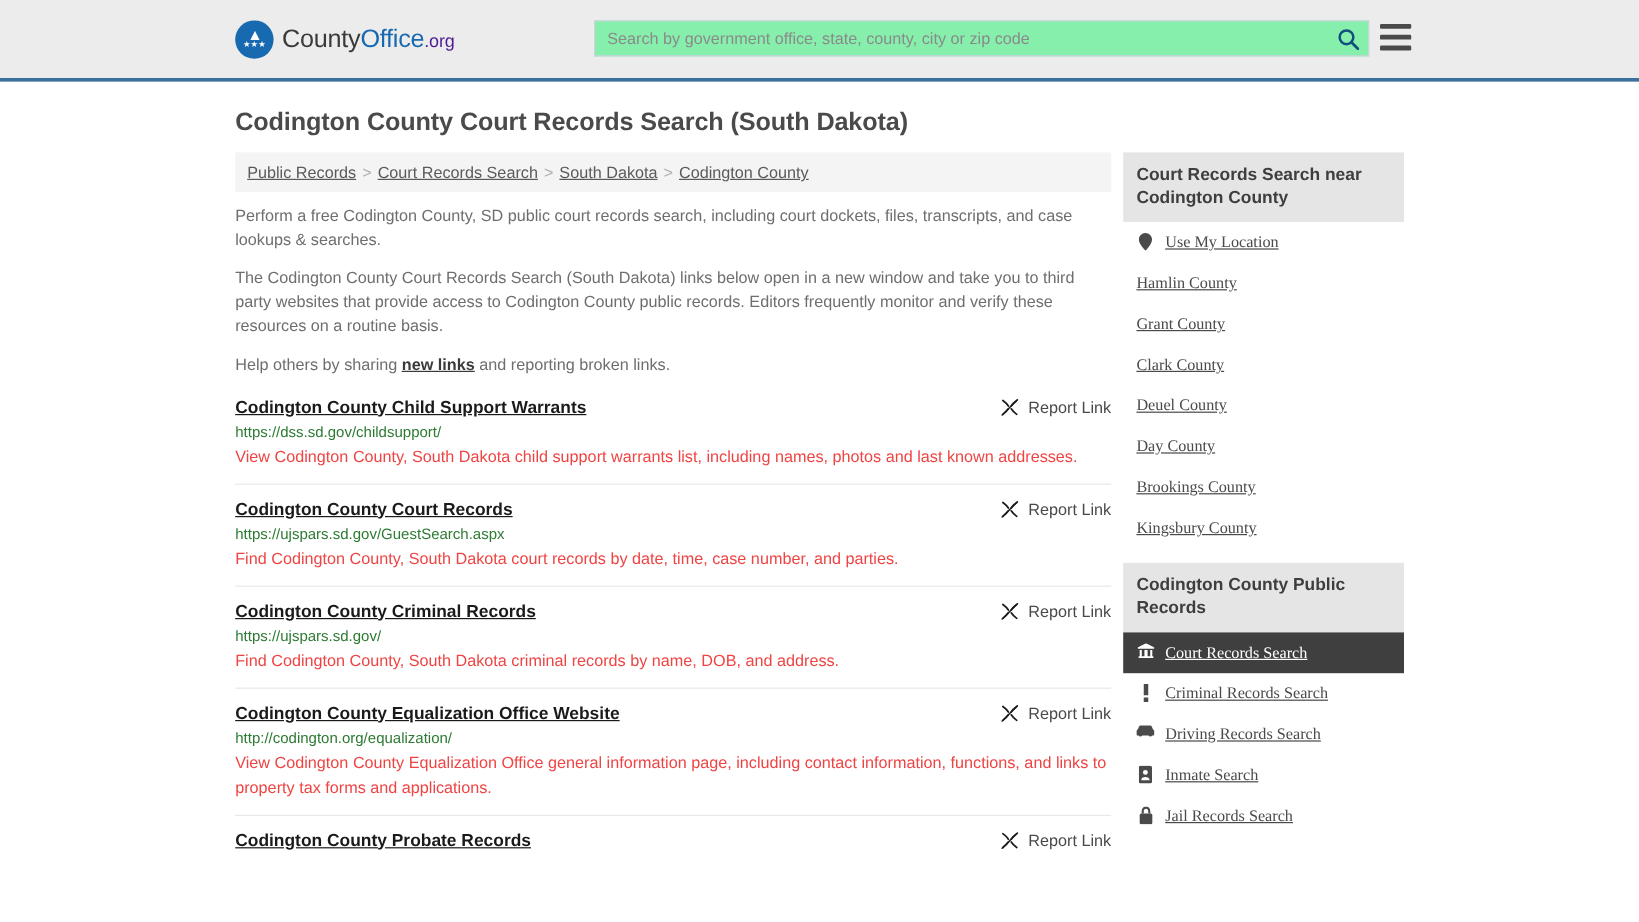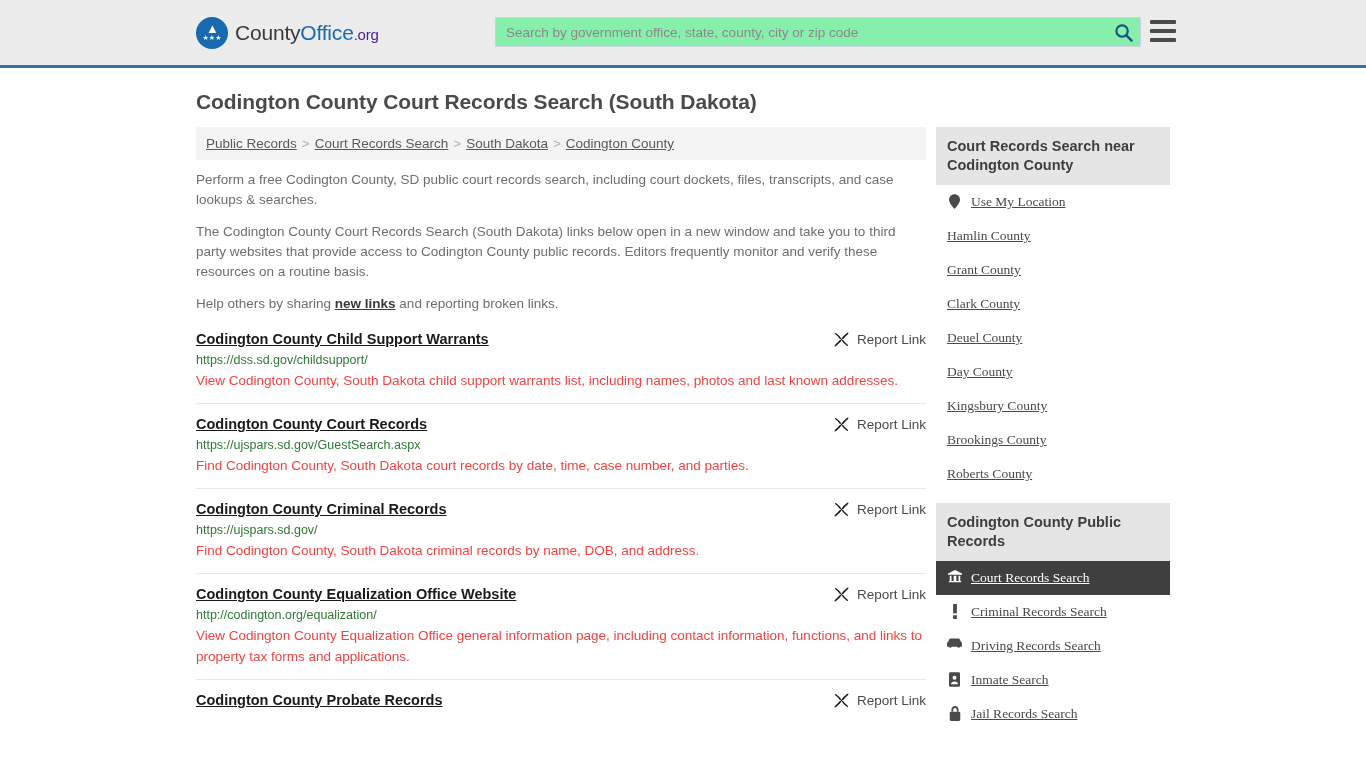--- a/index.html
+++ b/index.html
@@ -127,21 +127,21 @@
   }
   .intro-p a { color: #3a3a3a; text-decoration: underline; font-weight: bold; }
 
   
   #results { margin-top: 13px; }
   .result {
     border-top: 1px solid #e8e8e8;
     padding: 12px 0 12px 0;
   }
   .result:first-child { border-top: 0; padding-top: 4px; }
-  .result-head { display: flex; align-items: flex-start; justify-content: space-between; }
+  .result-head { display: flex; align-items: center; justify-content: space-between; }
   .result-title {
     font-size: 14.5px;
     font-weight: bold;
     color: #1a1a1a;
     text-decoration: underline;
     cursor: pointer;
   }
   .report-link {
     display: flex; align-items: center; gap: 7px;
     font-size: 13.5px; color: #4a4a4a; cursor: pointer;
@@ -330,27 +330,24 @@
             <li class="side-item plain">
               <a href="#" class="lbl">Clark County</a>
             </li>
             <li class="side-item plain">
               <a href="#" class="lbl">Deuel County</a>
             </li>
             <li class="side-item plain">
               <a href="#" class="lbl">Day County</a>
             </li>
             <li class="side-item plain">
+              <a href="#" class="lbl">Brookings County</a>
+            </li>
+            <li class="side-item plain">
               <a href="#" class="lbl">Kingsbury County</a>
-            </li>
-            <li class="side-item plain">
-              <a href="#" class="lbl">Brookings County</a>
-            </li>
-            <li class="side-item plain">
-              <a href="#" class="lbl">Roberts County</a>
             </li>
           </ul>
       </div>
 
       <div class="side-card">
         <div class="side-heading">Codington County Public Records</div>
         <ul class="side-list" id="public-records-list">
             <li class="side-item active">
               <span class="side-icon">
                 <svg width="14" height="14" viewBox="0 0 16 16">

